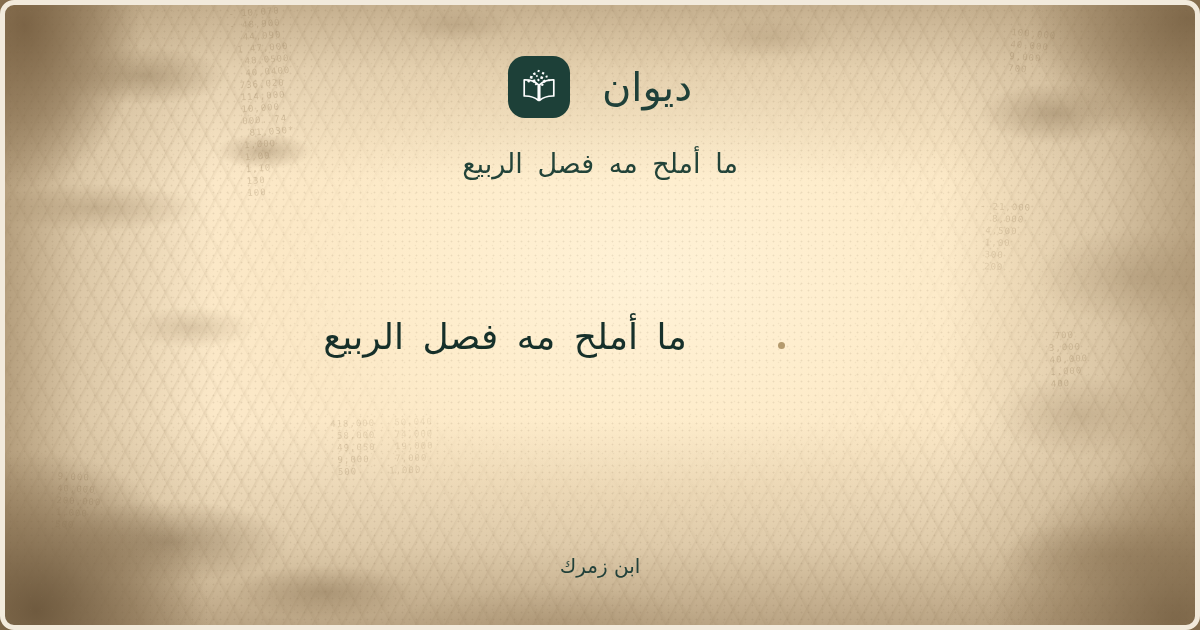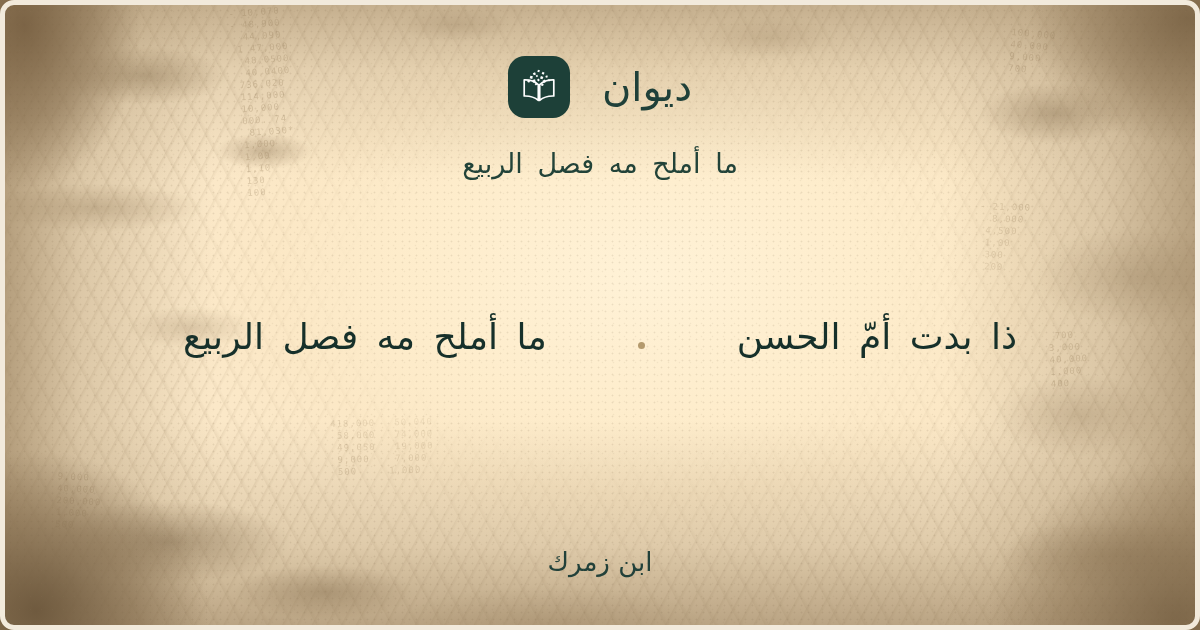--- a/index.html
+++ b/index.html
@@ -225,21 +225,21 @@
 
   
   #footer {
     position: absolute;
     left: 0;
     right: 0;
     bottom: 50px;
     text-align: center;
   }
   #author {
-    font-size: 26px;
+    font-size: 20px;
     color: #22413a;
     line-height: 1.35;
   }
   #site-url {
     margin-top: 9px;
     font-size: 21px;
     color: #3f564b;
     letter-spacing: 5px;
     direction: ltr;
     font-weight: 400;
@@ -336,21 +336,20 @@
       <div id="brand-name">ديوان</div>
     </div>
 
     <div id="poem-title">ما أملح مه    فصل    الربيع</div>
 
     <div id="verse">
       <div class="hemistich">ما أملح مه    فصل    الربيع</div>
       <div id="verse-sep">
         <div id="verse-sep-dot"></div>
       </div>
-      <div class="hemistich">ذا    بدت أمّ  الحسن</div>
     </div>
 
     <div id="footer">
       <div id="author">ابن زمرك</div>
     </div>
 
   </div>
 
   <div id="frame"></div>
 </div>

